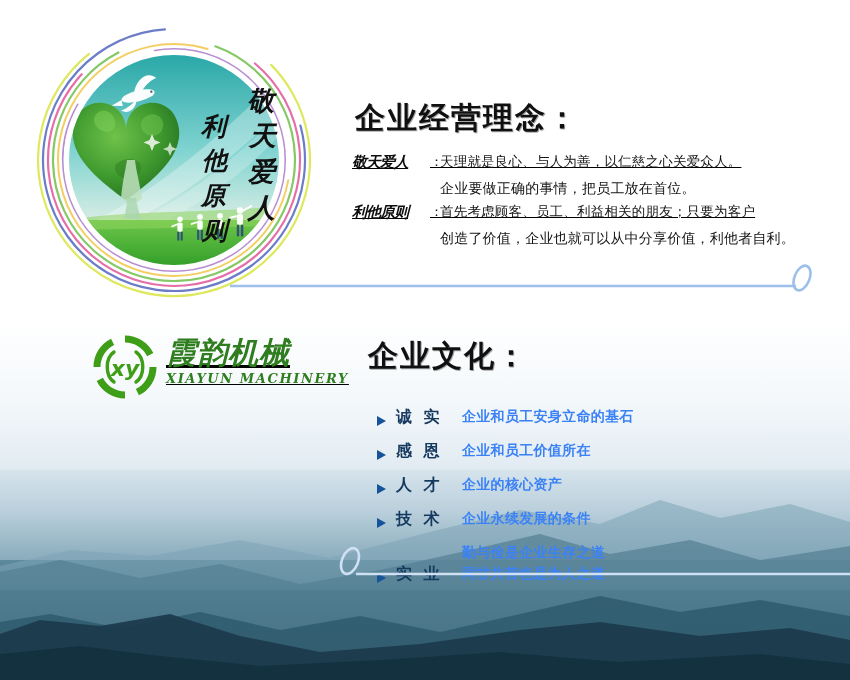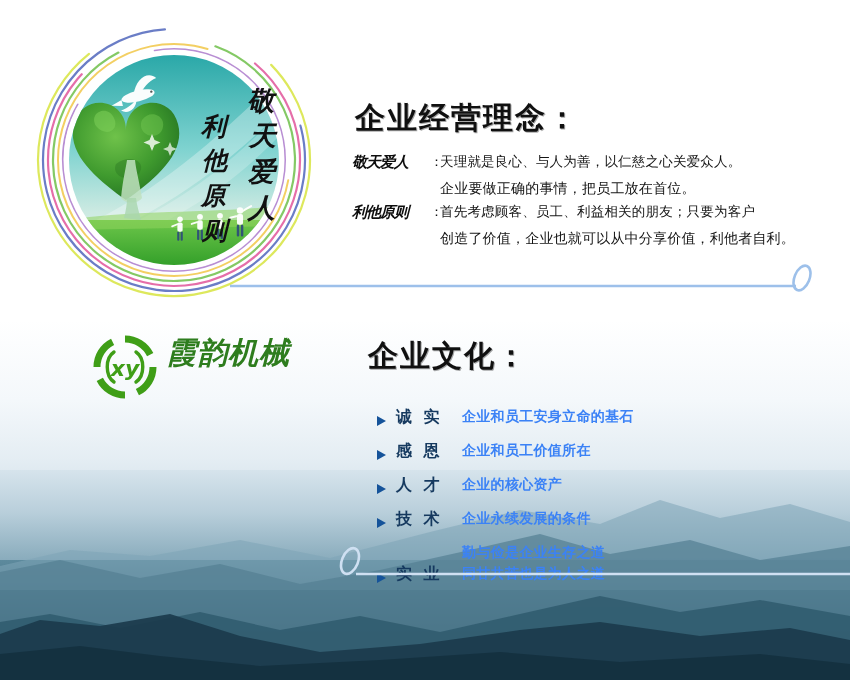--- a/index.html
+++ b/index.html
@@ -35,42 +35,42 @@
     position:absolute;
     font-family:"DejaVu Sans","Liberation Sans",sans-serif;
     font-weight:bold;color:#101010;letter-spacing:2px;
     text-shadow:1px 1px 0 rgba(0,0,0,.35);
   }
   #h-philosophy{left:355px;top:98px;font-size:30px;}
   #h-culture{left:368px;top:336px;font-size:30px;}
 
   
   .phil{position:absolute;left:352px;top:150px;width:470px;}
-  .phil-row{display:flex;align-items:center;margin-bottom:2px;}
+  .phil-row{display:flex;align-items:center;margin-bottom:2px;text-decoration:underline;}
   .phil-label{
     flex:0 0 auto;width:78px;
     font-family:"DejaVu Serif","Liberation Serif",serif;
     font-weight:bold;font-style:italic;font-size:15px;color:#0d0d0d;
     letter-spacing:-1px;line-height:24px;
   }
   .phil-colon{flex:0 0 auto;width:10px;font-size:13px;line-height:24px;color:#111;}
   .phil-text{flex:1 1 auto;font-size:13.5px;line-height:24px;color:#141414;letter-spacing:.2px;}
   .phil-cont{margin-left:88px;font-size:14px;line-height:24px;color:#141414;letter-spacing:.2px;}
 
   
   .divider{position:absolute;height:34px;}
   .divider svg{display:block;}
   #divider-top{left:230px;top:264px;width:600px;}
   #divider-bottom{left:336px;top:546px;width:514px;}
 
   
   .brand{position:absolute;left:92px;top:334px;width:240px;height:66px;display:flex;align-items:flex-start;}
   .brand-mark{flex:0 0 auto;width:66px;height:66px;}
   .brand-mark svg{display:block;}
-  .brand-words{flex:1 1 auto;margin-left:8px;padding-top:2px;}
+  .brand-words{flex:1 1 auto;margin-left:8px;padding-top:2px;text-decoration:underline;}
   .brand-cn{
     font-family:"DejaVu Sans","Liberation Sans",sans-serif;
     font-weight:bold;font-style:italic;font-size:30px;color:#2e7d1e;
     letter-spacing:1px;line-height:34px;white-space:nowrap;
   }
   .brand-en{
     font-family:"DejaVu Serif","Liberation Serif",serif;
     font-weight:bold;font-style:italic;font-size:13px;color:#2e7d1e;
     letter-spacing:1.6px;line-height:17px;white-space:nowrap;
   }
@@ -272,20 +272,21 @@
         </g>
         <g fill="none" stroke="#3f9e17" stroke-width="3.4" stroke-linecap="round">
           <path d="M22,18 C13,24 13,42 22,48"></path>
           <path d="M44,18 C53,24 53,42 44,48"></path>
         </g>
         <text x="33" y="42" text-anchor="middle" font-family="'DejaVu Sans','Liberation Sans',sans-serif" font-size="22" font-weight="bold" font-style="italic" fill="#3f9e17">xy</text>
       </svg>
     </div>
     <div class="brand-words">
       <div class="brand-cn">霞韵机械</div>
+      <div class="brand-en">XIAYUN MACHINERY</div>
     </div>
   </div>
 
   <div class="head" id="h-culture">企业文化：</div>
 
   <div class="culture">
 
     <div class="c-row">
       <span class="c-bullet">
         <svg width="11" height="12" viewBox="0 0 11 12">

